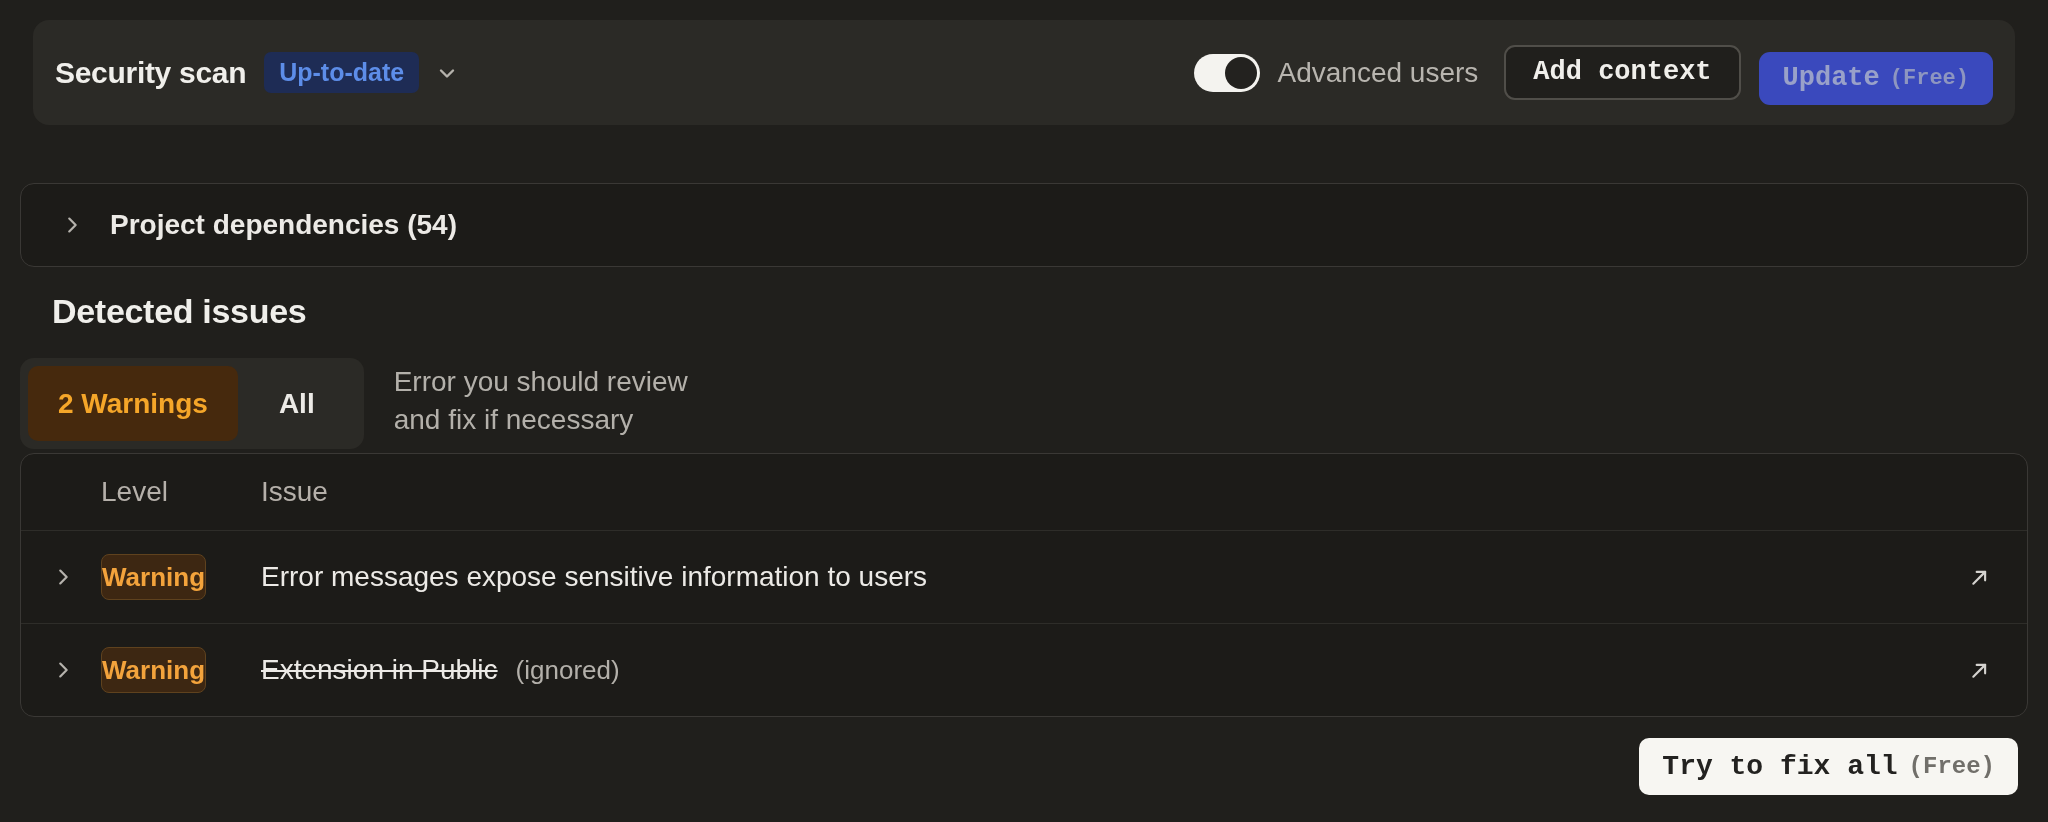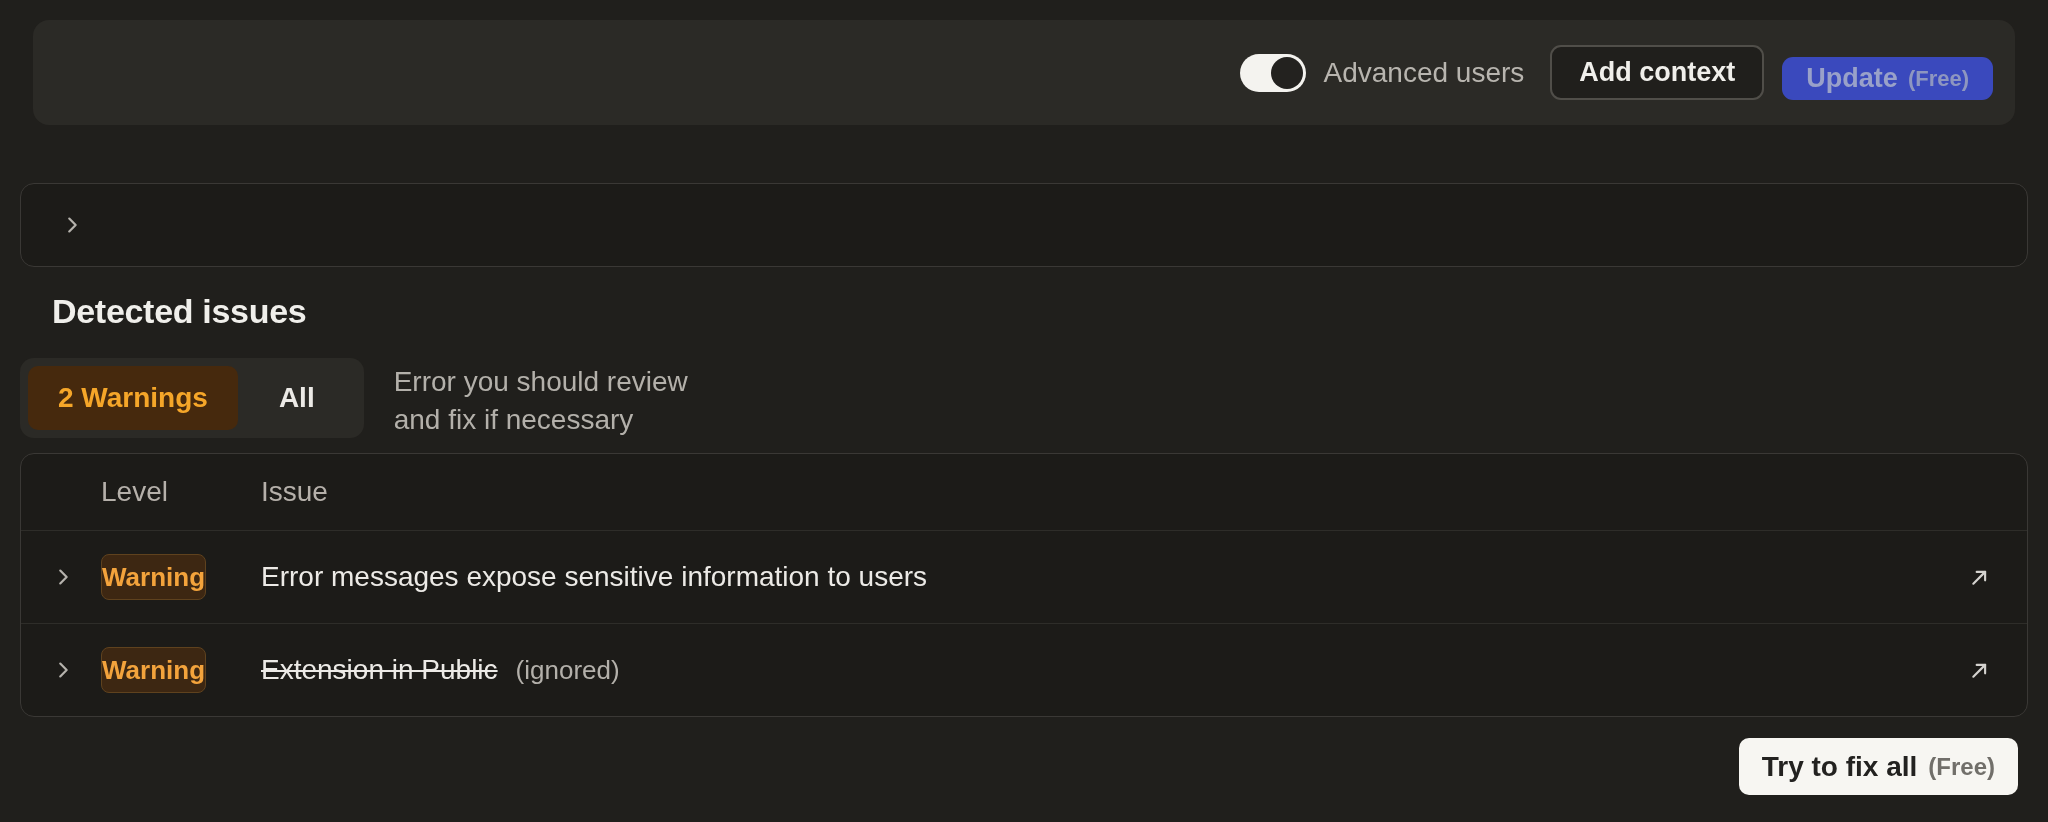--- a/index.html
+++ b/index.html
@@ -48,29 +48,29 @@
     width:66px;height:38px;border-radius:19px;background:#f4f3ef;
     position:relative;cursor:pointer;flex:none;
   }
   .toggle .knob{
     position:absolute;top:3px;right:3px;width:32px;height:32px;border-radius:50%;
     background:#23221f;
   }
   .adv-label{margin-left:18px;font-size:28px;color:#b8b5af;}
   .btn{
     display:flex;align-items:center;border:none;cursor:pointer;
-    font-family:Liberation Sans, sans-serif;line-height:1;
+    font-family:Liberation Mono, monospace;line-height:1;
   }
   .btn-secondary{
     margin-left:26px;height:55px;padding:0 27px;border-radius:11px;
     background:#201f1c;border:2px solid #504e49;
     color:var(--text-bright);font-size:27px;font-weight:700;
   }
   .btn-primary{
-    margin-left:18px;height:43px;padding:0 24px;border-radius:11px;
+    margin-left:18px;height:53px;padding:0 24px;border-radius:11px;
     background:var(--blue-btn);color:var(--blue-btn-text);
     font-size:27px;font-weight:700;margin-top:12px;
   }
   .btn-primary .sub{font-size:22px;font-weight:700;margin-left:10px;color:#8e96c0;}
 
   
   .dependencies{
     position:absolute;left:20px;right:20px;top:183px;height:84px;
     background:var(--panel-bg);border:1px solid var(--panel-border);border-radius:14px;
     display:flex;align-items:center;padding-left:40px;cursor:pointer;
@@ -81,21 +81,21 @@
   .issues-heading{
     position:absolute;left:52px;top:292px;
     font-size:34px;font-weight:700;color:var(--text-bright);letter-spacing:-0.3px;
   }
   .filter-row{position:absolute;left:20px;top:358px;display:flex;align-items:flex-start;}
   .segmented{
     display:inline-flex;align-items:center;background:var(--card-bg);
     border-radius:14px;padding:8px;
   }
   .seg{
-    height:64px;display:flex;align-items:center;border:none;cursor:pointer;
+    height:75px;display:flex;align-items:center;border:none;cursor:pointer;
     background:transparent;font-family:"Liberation Sans", sans-serif;
     font-size:28px;font-weight:700;border-radius:10px;
   }
   .seg.active{background:var(--warn-seg-bg);color:var(--warn-text);padding:0 30px;}
   .seg.plain{color:var(--text-body);padding:0 41px;}
   .filter-desc{
     margin-left:30px;width:345px;font-size:28px;line-height:38px;color:var(--text-muted);
     padding-top:5px;
   }
 
@@ -132,39 +132,49 @@
   .btn-fix .sub{font-size:24px;font-weight:700;color:#716f6a;margin-left:11px;}
 
   svg{display:block;}
 </style>
 </head>
 <body>
 
 <div class="page">
 
   <header class="topbar">
+    <div class="topbar-left">
+      <h1 class="page-title">Security scan</h1>
+      <span class="badge-uptodate">Up-to-date</span>
+      <span class="hdr-chevron">
+        <svg width="24" height="24" viewBox="0 0 24 24" fill="none" stroke="#b5b2ac" stroke-width="2.4" stroke-linecap="round" stroke-linejoin="round">
+            <polyline points="6,9.5 12,15.5 18,9.5"></polyline>
+          </svg>
+      </span>
+    </div>
     <div class="topbar-right">
       <div class="toggle">
         <div class="knob"></div>
       </div>
       <span class="adv-label">Advanced users</span>
       <button class="btn btn-secondary">Add context</button>
       <button class="btn btn-primary">
         <span>Update</span>
         <span class="sub">(Free)</span>
       </button>
     </div>
   </header>
 
   <section class="dependencies">
     <span>
       <svg width="22" height="22" viewBox="0 0 24 24" fill="none" stroke="#b5b2ac" stroke-width="2.4" stroke-linecap="round" stroke-linejoin="round">
           <polyline points="9,5 16,12 9,19"></polyline>
         </svg>
     </span>
+    <span class="label">Project dependencies (54)</span>
   </section>
 
   <h2 class="issues-heading">Detected issues</h2>
 
   <div class="filter-row">
     <div class="segmented">
       <button class="seg active">2 Warnings</button>
       <button class="seg plain">All</button>
     </div>
     <p class="filter-desc">Error you should review and fix if necessary</p>

